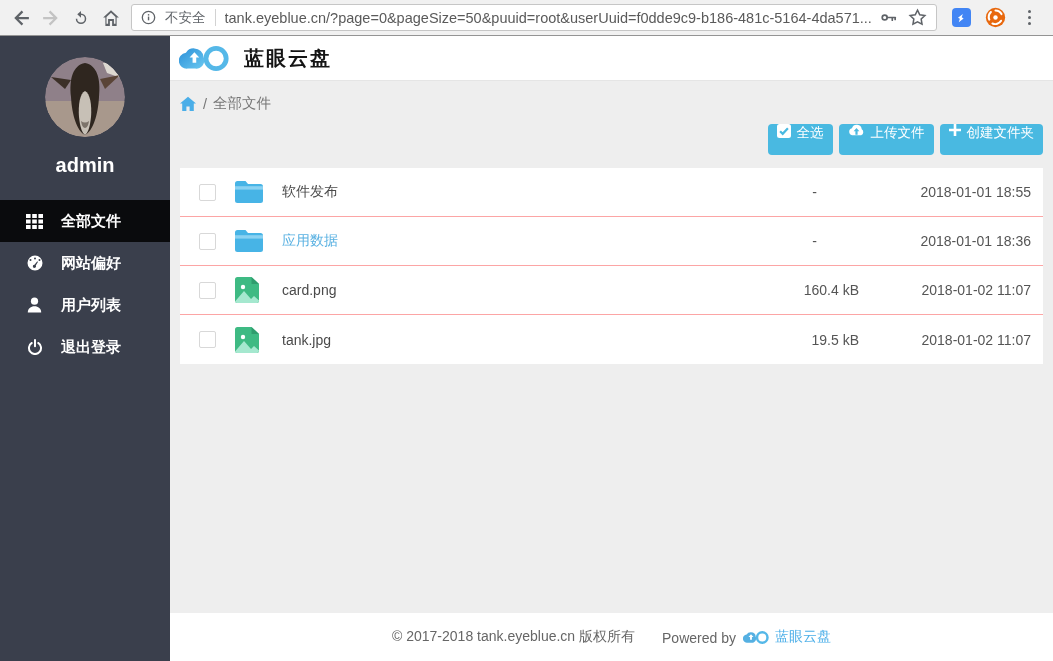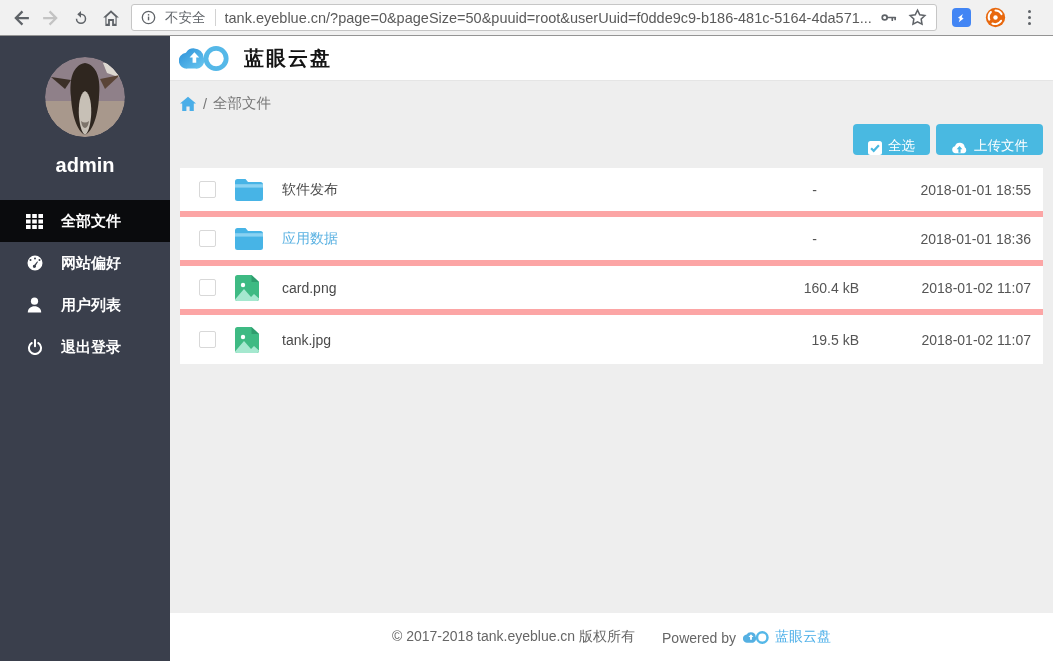--- a/index.html
+++ b/index.html
@@ -42,28 +42,28 @@
   .app-header { height:45px; background:#fff; border-bottom:1px solid #e5e5e5;
     display:flex; align-items:center; padding-left:9px; flex:0 0 auto; }
   .logo { display:flex; margin-right:13px; }
   .app-title { font-size:20px; font-weight:bold; color:#151515; letter-spacing:2px; }
   .content { flex:1; padding:0 10px; min-height:0; }
   .breadcrumb { margin-top:13px; display:flex; align-items:center; font-size:14.5px; color:#767676; }
   .bc-home { display:flex; cursor:pointer; }
   .bc-sep { margin:0 6px 0 7px; }
   .actions-row { display:flex; justify-content:flex-end; margin-top:11px; }
   .btn { background:#49b9e1; color:#fff; border:none; border-radius:4px; height:31px;
-    padding:0 15px; margin-left:6px; font-size:13.5px; font-family:inherit;
-    display:flex; align-items:flex-end; cursor:pointer; }
+    padding:0 9px; margin-left:6px; font-size:13.5px; font-family:inherit;
+    display:flex; align-items:flex-start; cursor:pointer; }
   .btn-icon { display:flex; margin-right:6px; }
 
   
   .table { margin-top:13px; background:#fff; }
   .frow { display:flex; align-items:center; height:49px; background:#fff;
-    border-bottom:6px solid #fca5a5; padding:0 12px 0 19px; cursor:pointer; }
+    border-bottom:1px solid #fca5a5; padding:0 12px 0 19px; cursor:pointer; }
   .frow:last-child { border-bottom:none; }
   .cb { width:17px; height:17px; border:1px solid #d8d8d8; border-radius:2px; background:#fff;
     flex:0 0 auto; cursor:pointer; }
   .ficon { margin-left:19px; width:28px; display:flex; flex:0 0 auto; }
   .fname { margin-left:19px; flex:1; font-size:14px; color:#4a4a4a; min-width:0; }
   .fname.link { color:#59b1e2; }
   .fsize { width:112px; text-align:right; font-size:14px; color:#555; flex:0 0 auto; }
   .fsize.dash { padding-right:42px; }
   .fdate { width:172px; text-align:right; font-size:14px; color:#555; flex:0 0 auto; }
 
@@ -261,20 +261,28 @@
         </button>
         <button class="btn">
           <span class="btn-icon">
             <svg width="17" height="13" viewBox="0 0 20 15">
               <path fill="#fff" d="M16.2 6.1A6 6 0 0 0 4.6 4.8 4.2 4.2 0 0 0 4.8 13h10.7a3.9 3.9 0 0 0 .7-6.9z"></path>
               <path fill="#49b9e1" d="M10 4.6 13.4 8.4h-2.1v4h-2.6v-4H6.6z"></path>
             </svg>
           </span>
           <span>上传文件</span>
         </button>
+        <button class="btn">
+          <span class="btn-icon">
+            <svg width="12" height="12" viewBox="0 0 12 12">
+                <path fill="#fff" d="M7.3 0v4.7H12v2.6H7.3V12H4.7V7.3H0V4.7h4.7V0z"></path>
+              </svg>
+          </span>
+          <span>创建文件夹</span>
+        </button>
       </div>
 
       <div class="table">
 
         <div class="frow">
           <div class="cb"></div>
           <span class="ficon">
             <svg width="28" height="22" viewBox="0 0 28 22">
               <path fill="#47b4e6" d="M0 2.5A2.5 2.5 0 0 1 2.5 0h8l2.5 3H25.5A2.5 2.5 0 0 1 28 5.5v14a2.5 2.5 0 0 1-2.5 2.5h-23A2.5 2.5 0 0 1 0 19.5z"></path>
               <rect x="0" y="5.2" width="28" height="3.4" fill="#8ad2f2"></rect>

